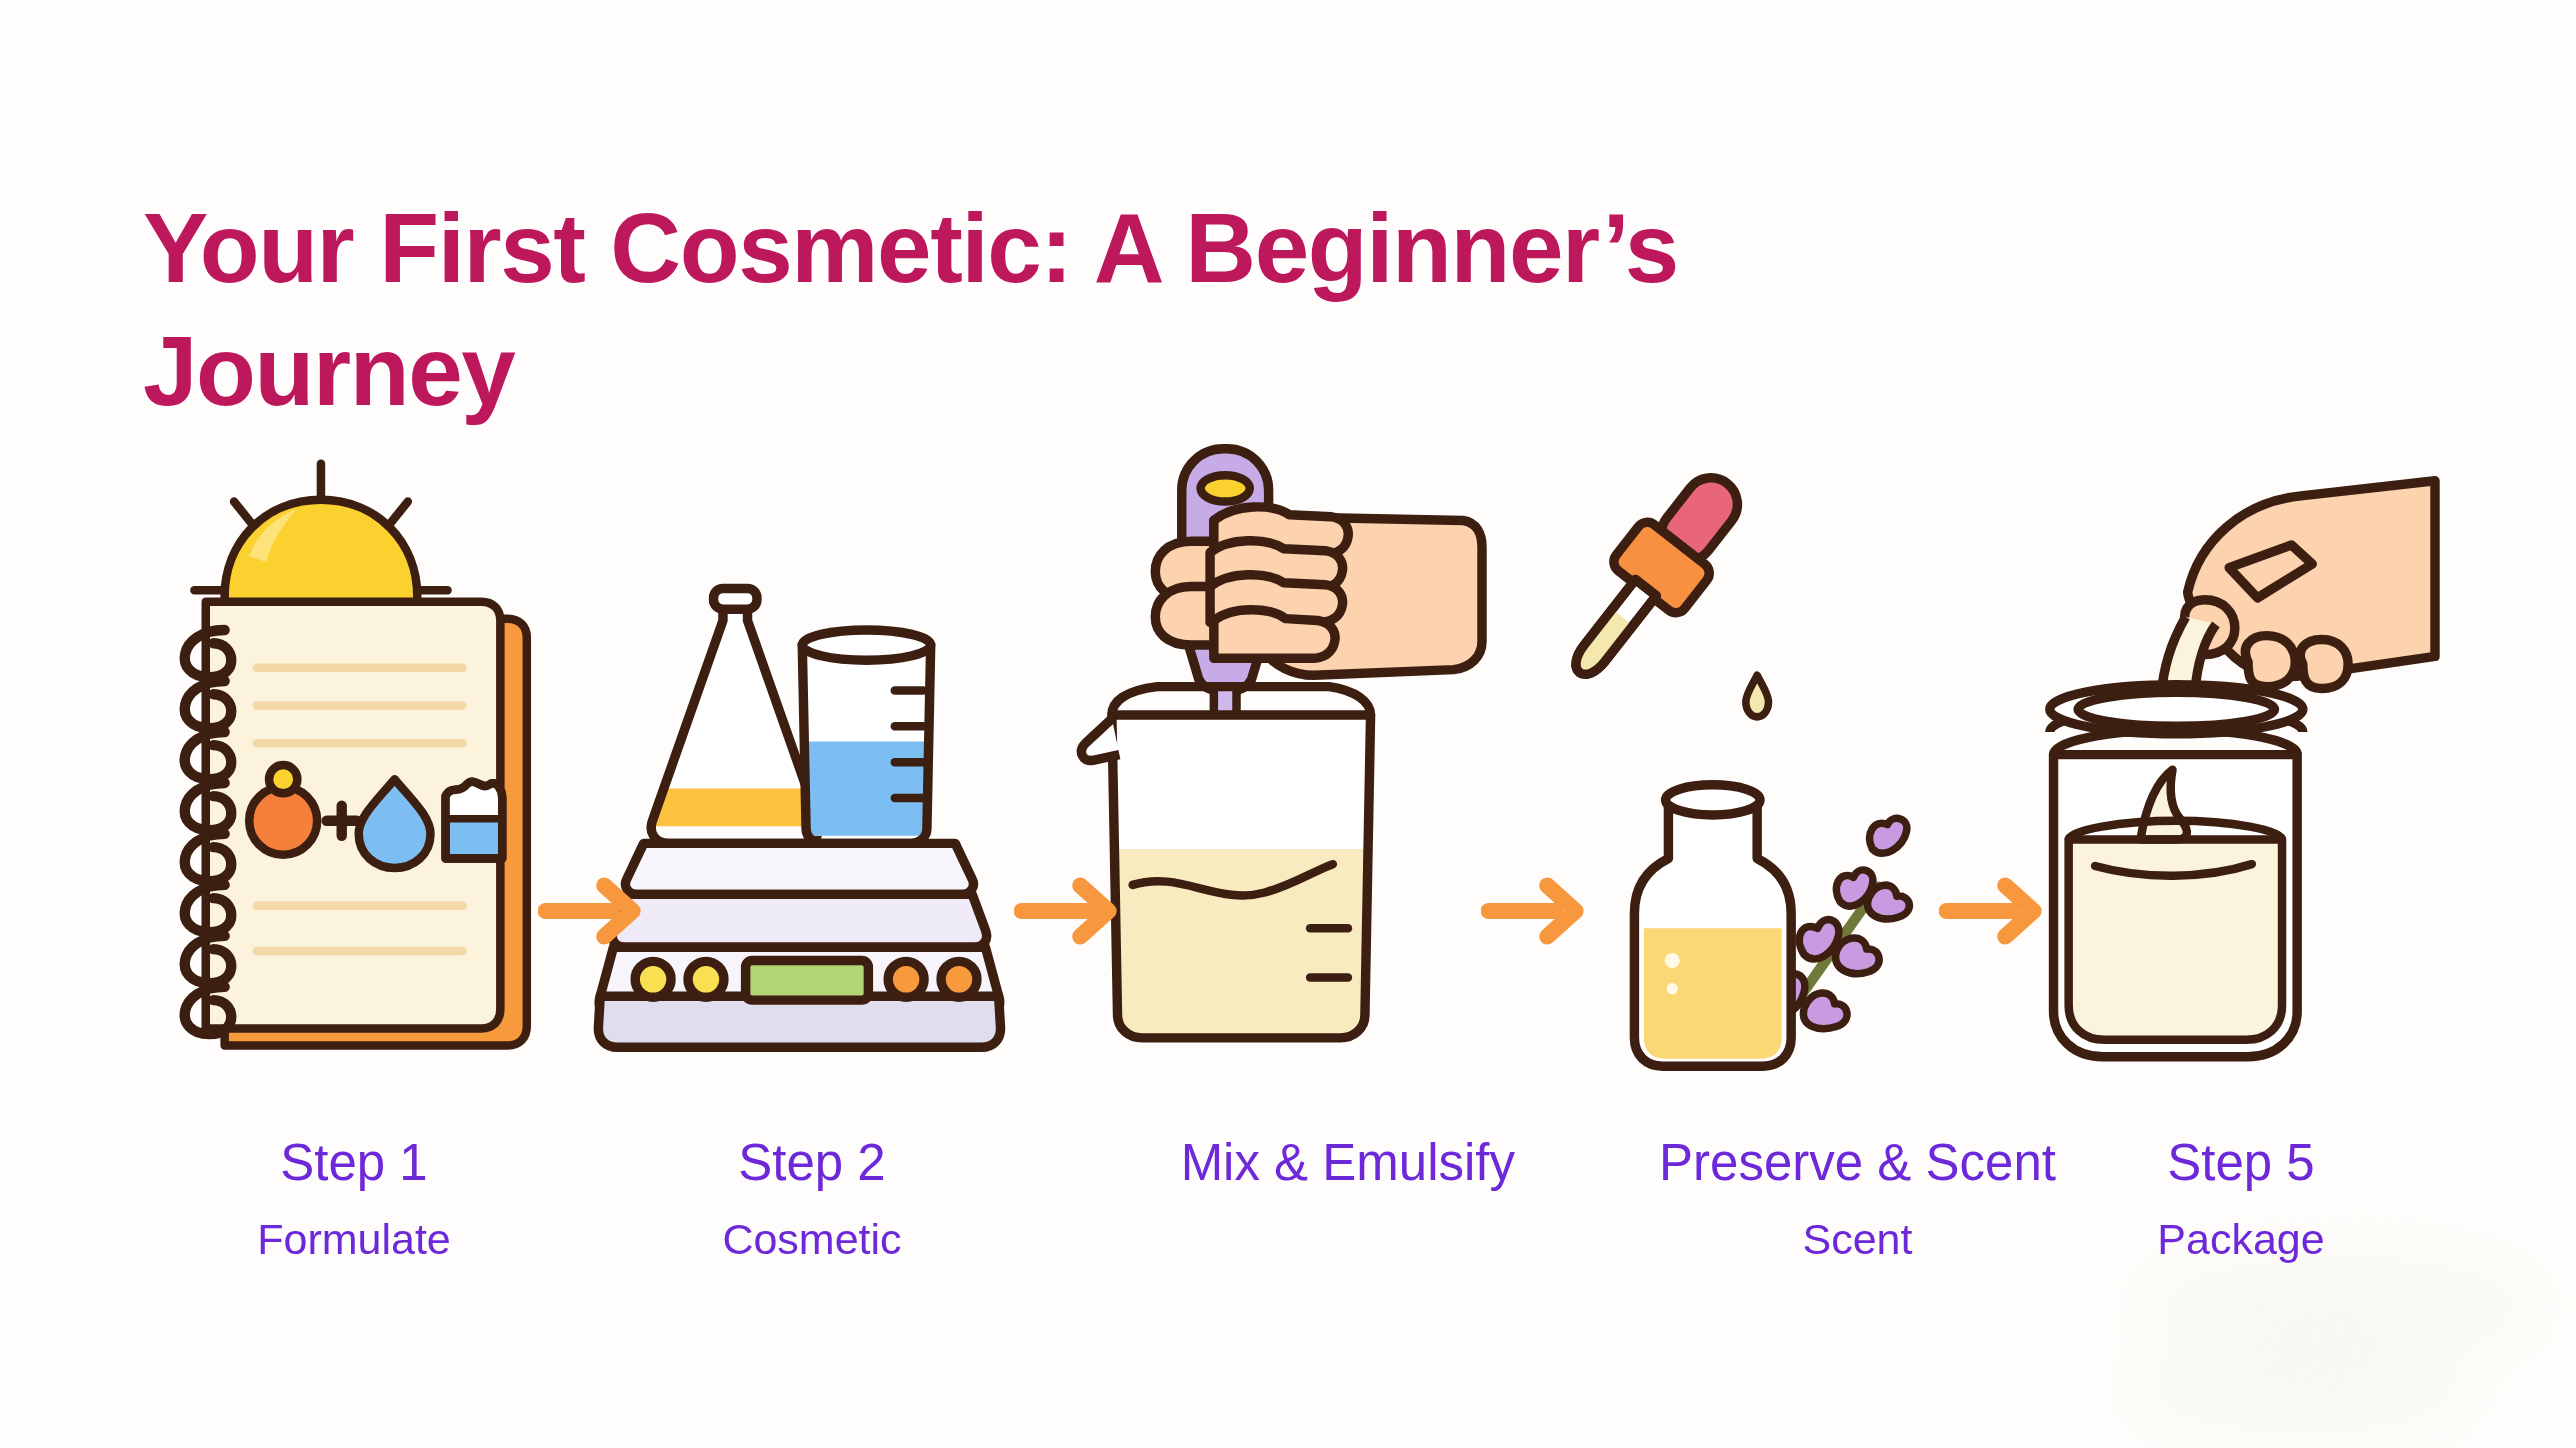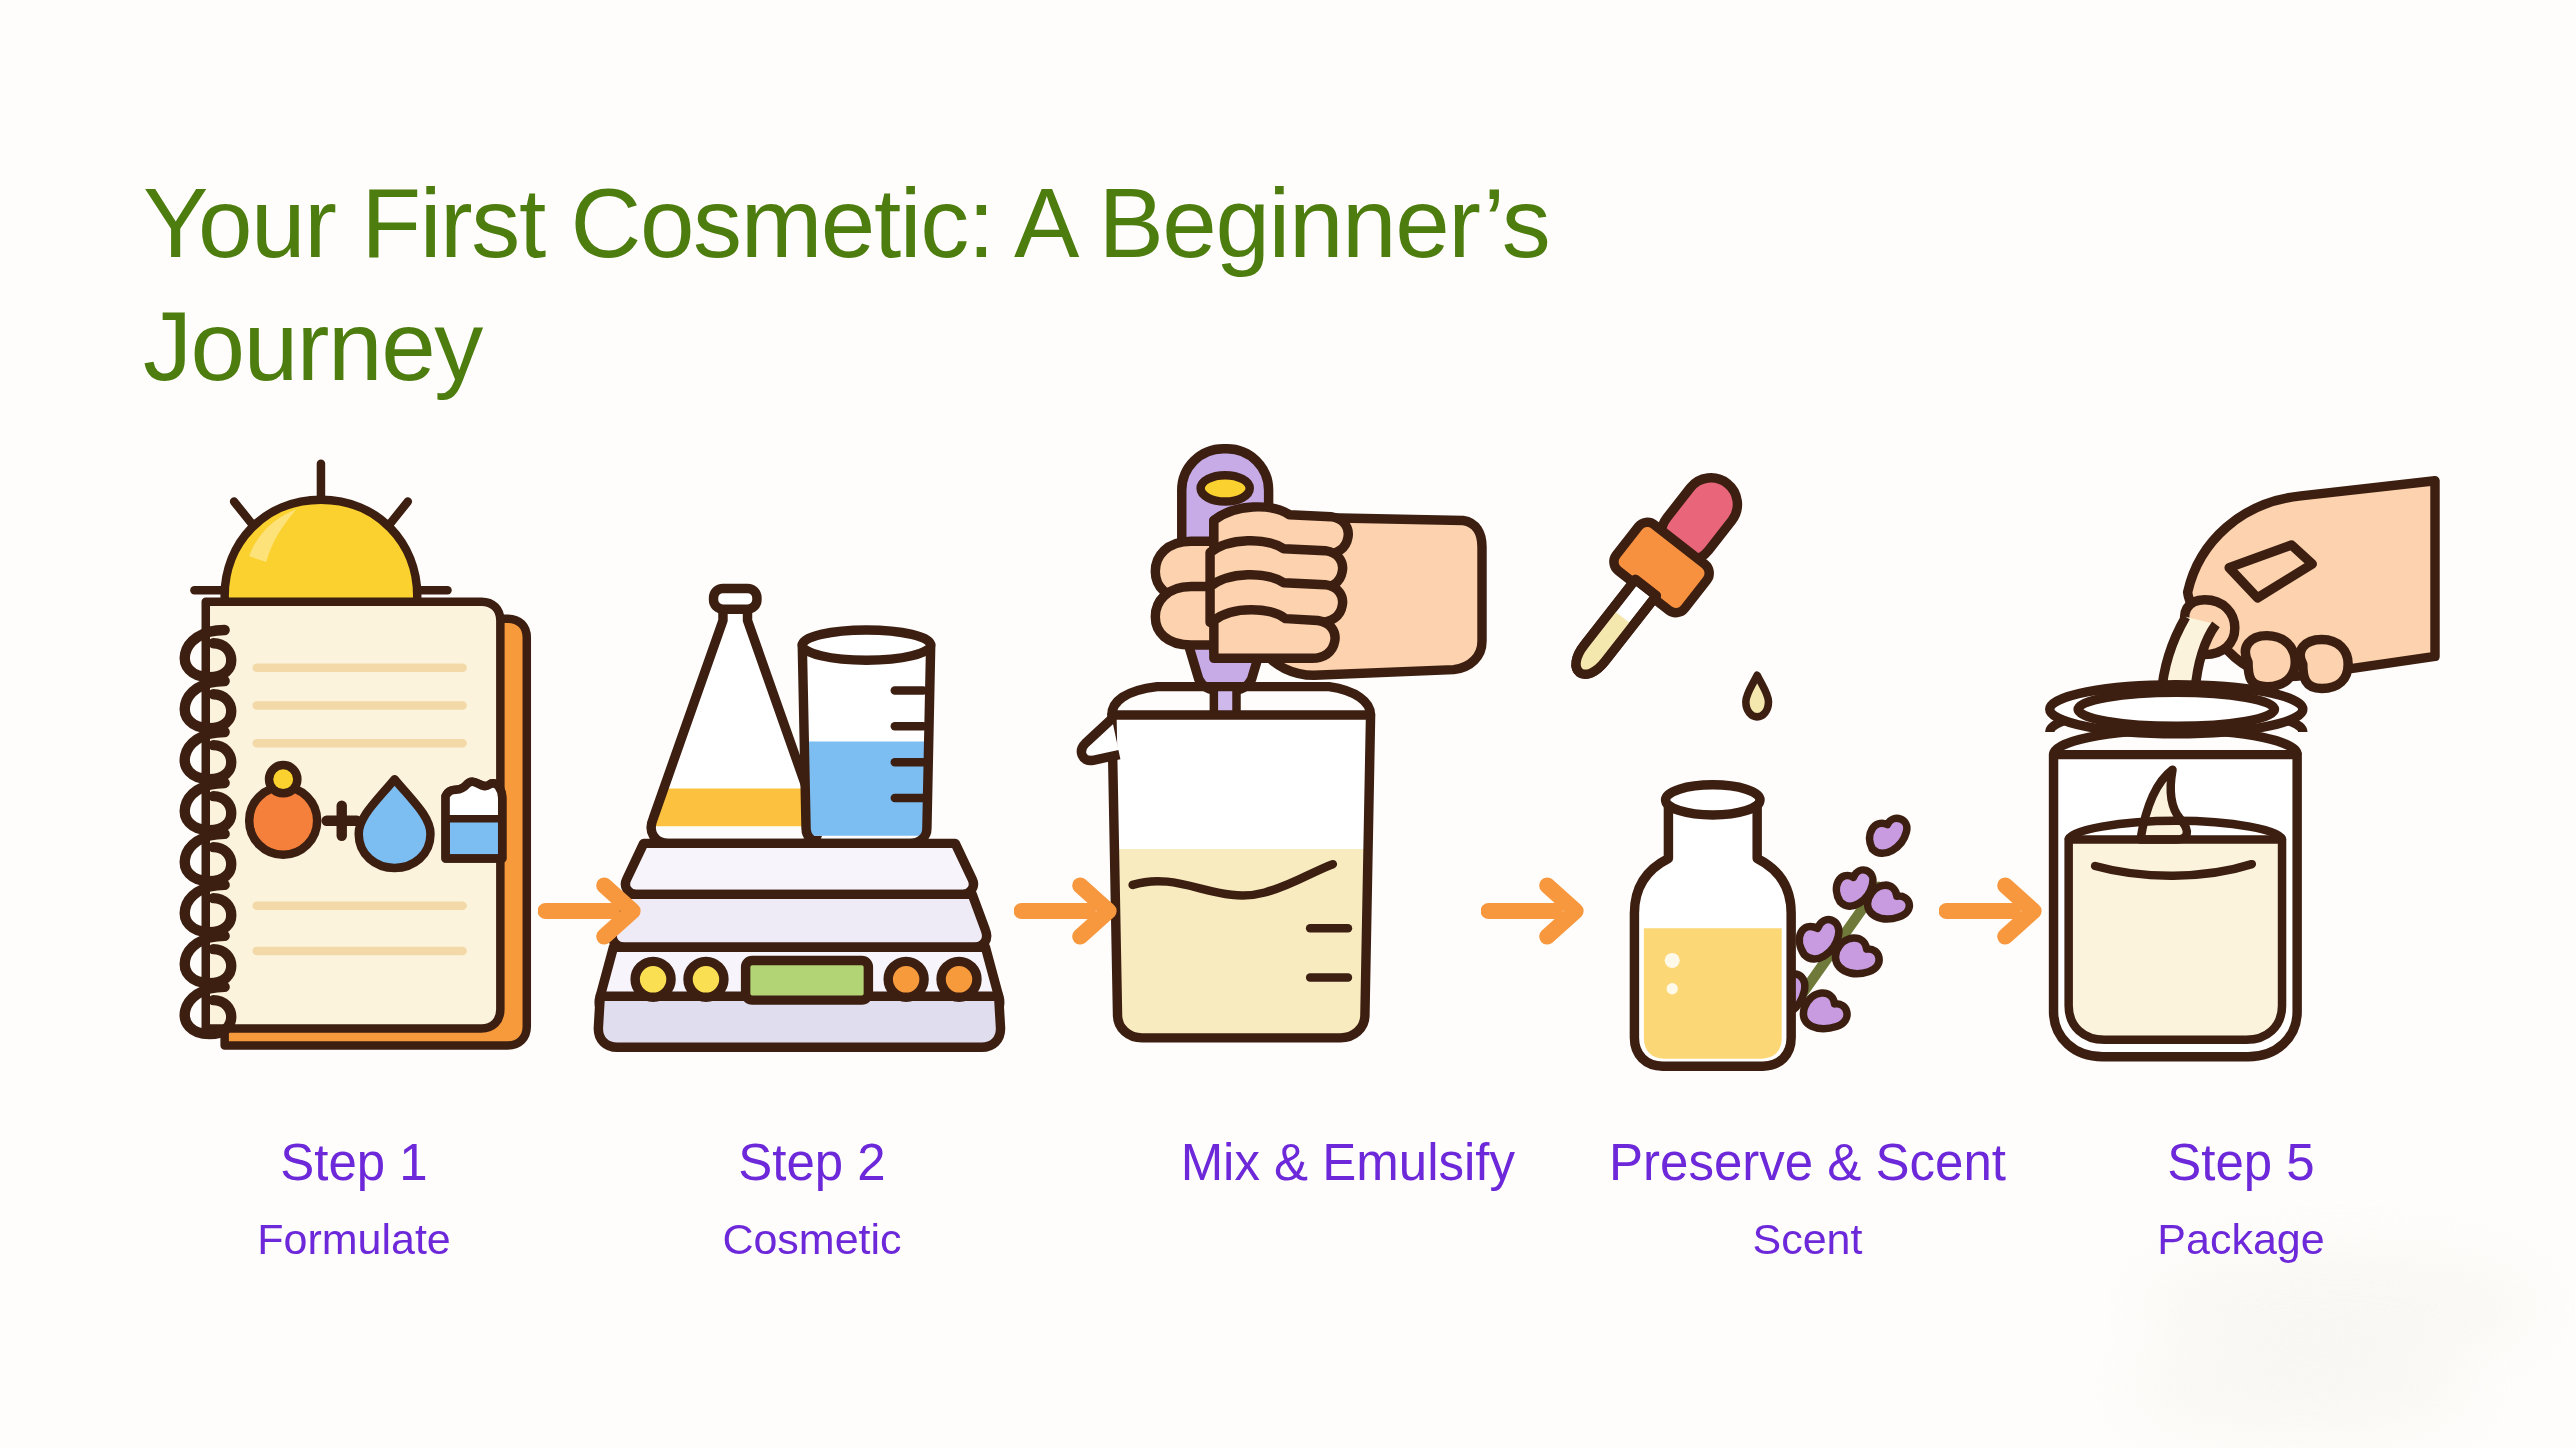--- a/index.html
+++ b/index.html
@@ -26,27 +26,27 @@
     filter: blur(28px);
     opacity: .55;
     pointer-events: none;
   }
   #wash1 { right: 38px;  bottom: 85px;  width: 396px; height: 113px; }
   #wash2 { right: 104px; bottom: 9.4px;  width: 340px; height: 104px; }
 
   .title {
     position: absolute;
     left: 143px;
-    top: 96px;
+    top: 121px;
     width: 1661px;
     font-size: 98px;
-    font-weight: normal;
+    font-weight: bold;
     line-height: 1.26;
     letter-spacing: -1.4px;
-    color: #4d7c0f;
+    color: #be185d;
   }
 
   .steps {
     position: absolute;
     left: 0;
     top: 443px;
     width: 2576px;
     height: 717px;
   }
   .step {
@@ -375,21 +375,21 @@
       <div class="l1">Step 1</div>
       <div class="l2">Formulate</div>
     </div>
     <div class="cap" style="left:609px; width:406px;">
       <div class="l1">Step 2</div>
       <div class="l2">Cosmetic</div>
     </div>
     <div class="cap" style="left:1109px; width:406px;text-align:right;">
       <div class="l1">Mix &amp; Emulsify</div>
     </div>
-    <div class="cap" style="left:1586px; width:443px;">
+    <div class="cap" style="left:1636px; width:443px;">
       <div class="l1">Preserve &amp; Scent</div>
       <div class="l2">Scent</div>
     </div>
     <div class="cap" style="left:2038px; width:406px;">
       <div class="l1">Step 5</div>
       <div class="l2">Package</div>
     </div>
   </div>
 
 </div>

